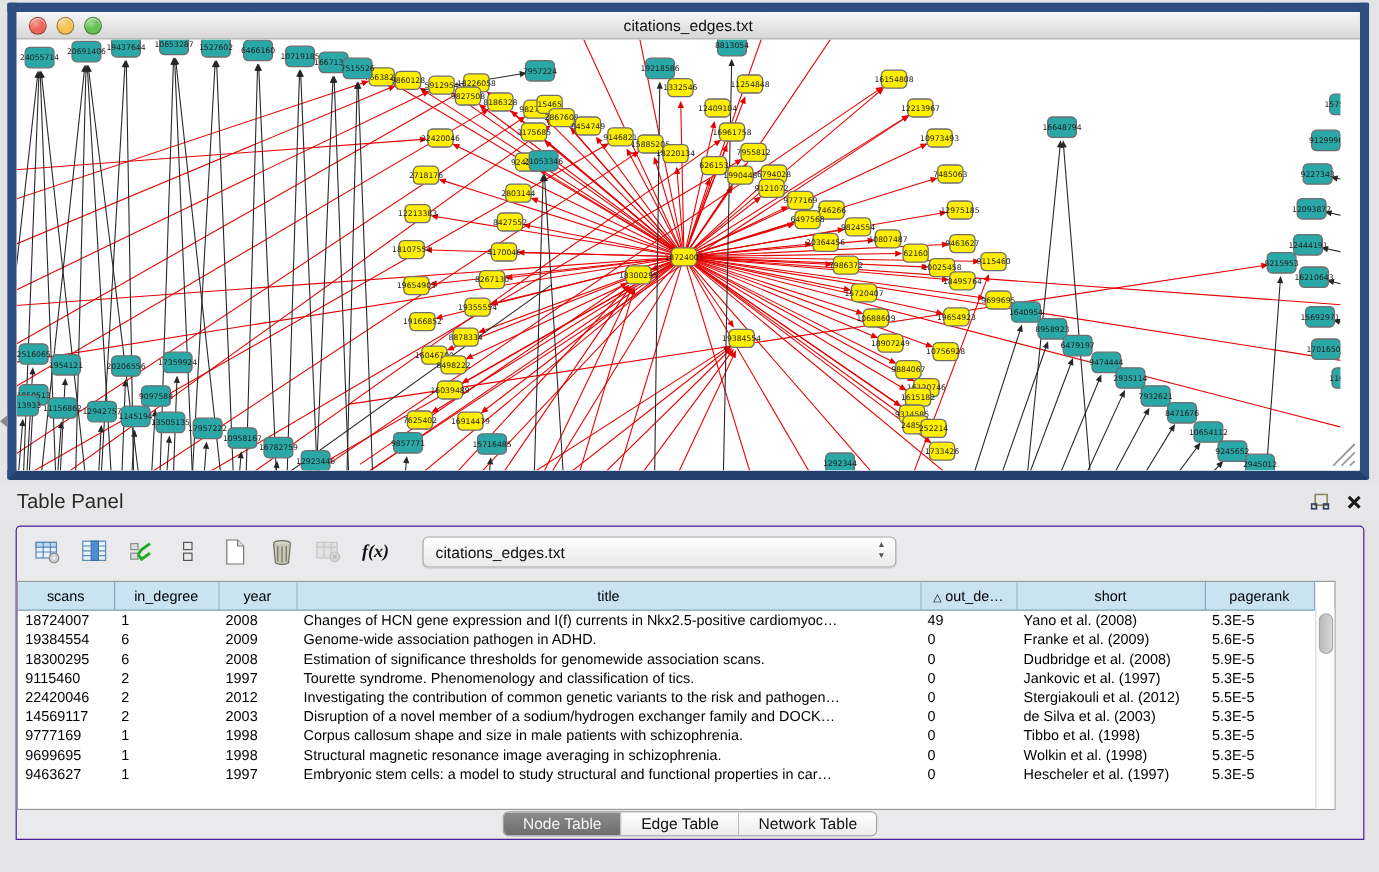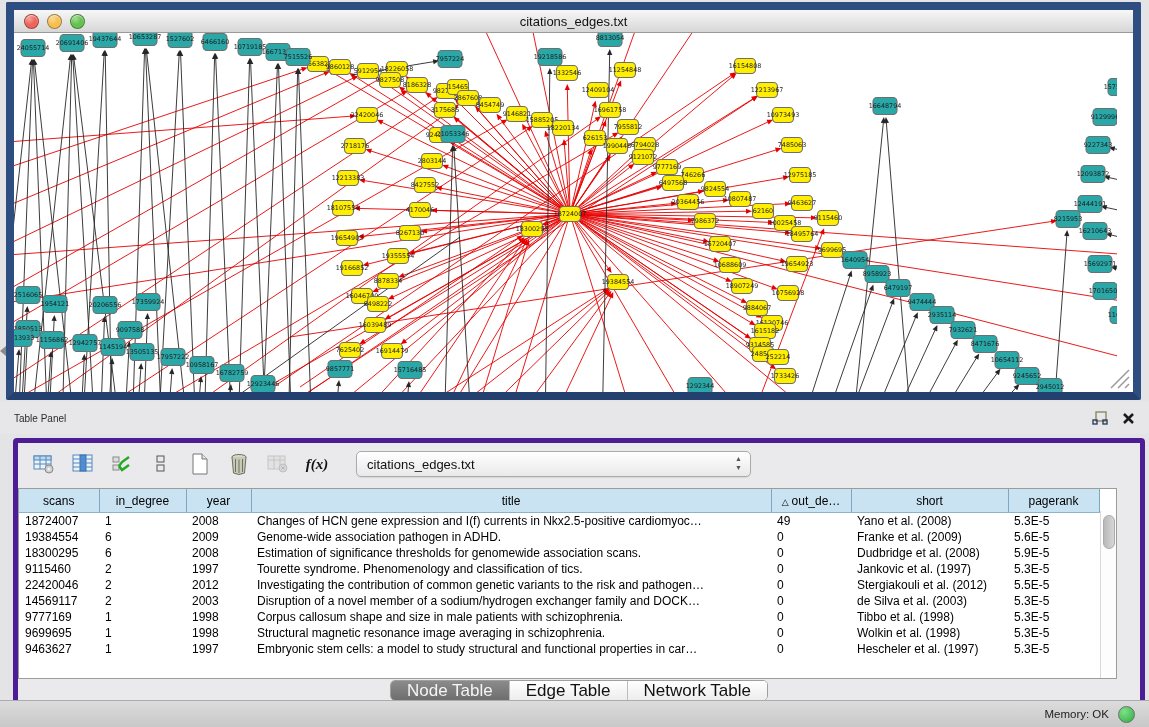--- a/index.html
+++ b/index.html
@@ -13,43 +13,43 @@
   .light{width:13px;height:13px;border-radius:50%;border:1px solid rgba(0,0,0,.35);box-shadow:inset 0 1px 1px rgba(255,255,255,.7);}
   .net-title{font-size:13px;color:#111;}
   .net-canvas{position:relative;width:100%;height:359px;background:#ffffff;overflow:hidden;}
   .net-canvas svg{display:block;}
 
   
   .panel-arrow{position:absolute;left:0;top:346px;width:0;height:0;border-top:5px solid transparent;border-bottom:5px solid transparent;border-right:6px solid #8a8a8a;}
 
   
   .tp-header{position:absolute;left:0;top:402px;width:100%;height:32px;background:#e7e7e9;display:flex;align-items:center;}
-  .tp-title{font-size:10px;color:#2b2b2b;padding-left:14px;}
+  .tp-title{font-size:17px;color:#2b2b2b;padding-left:14px;}
   .tp-header-icons{margin-left:auto;display:flex;align-items:center;gap:14px;padding-right:14px;}
 
-  .tp-content{position:absolute;left:13px;top:438px;width:1122px;height:260px;background:#eaeaec;border:5px solid #4c1d95;border-radius:4px 4px 0 0;}
+  .tp-content{position:absolute;left:13px;top:438px;width:1122px;height:260px;background:#eaeaec;border:1px solid #4c1d95;border-radius:4px 4px 0 0;}
   .tp-toolbar{height:42px;display:flex;align-items:center;padding-left:14px;gap:15px;}
   .tbtn{width:24px;height:24px;display:flex;align-items:center;justify-content:center;}
   .fx{font-style:italic;font-family:"Liberation Serif",serif;font-weight:bold;font-size:15px;color:#111;}
   .combo{margin-left:12px;width:393px;height:24px;border:1px solid #ababab;border-radius:5px;background:linear-gradient(#ffffff,#e9e9e9);display:flex;align-items:center;position:relative;box-shadow:0 1px 1px rgba(0,0,0,.08);}
   .combo-text{font-size:13px;color:#111;padding-left:10px;}
   .combo-steppers{position:absolute;right:8px;top:2px;display:flex;flex-direction:column;line-height:9px;color:#555;font-size:7px;}
 
   .grid-table{position:absolute;left:0px;top:45px;width:1097px;height:189px;background:#fff;border:1px solid #9c9c9c;}
   table{border-collapse:collapse;table-layout:fixed;width:1080px;font-size:12px;color:#000;}
   th{background:#c9e3f2;border-right:1px solid #7fa8bf;border-bottom:1px solid #8fb2c9;font-weight:normal;font-size:12px;height:21px;text-align:center;overflow:hidden;white-space:nowrap;}
   td{height:16px;line-height:16px;padding:0 0 0 6px;white-space:nowrap;overflow:hidden;}
   col.c0{width:80px}col.c1{width:87px}col.c2{width:65px}col.c3{width:520px}col.c4{width:80px}col.c5{width:157px}col.c6{width:91px}
   .sort-tri{font-size:9px;margin-right:3px;}
   .vscroll{position:absolute;right:0;top:22px;bottom:0;width:15px;background:#fdfdfd;border-left:1px solid #d9d9d9;}
   .vthumb{position:absolute;left:2px;top:4px;width:10px;height:32px;border-radius:6px;background:linear-gradient(90deg,#b9b9b9,#d7d7d7);border:1px solid #ababab;}
 
   .tp-tabs{position:absolute;left:0;right:0;top:237px;display:flex;justify-content:center;}
   .seg{display:flex;border:1px solid #9f9f9f;border-radius:5px;overflow:hidden;background:#fff;box-shadow:0 1px 0 rgba(255,255,255,.6);}
-  .seg-btn{height:19px;line-height:19px;padding:0 16px;font-size:17px;color:#111;background:linear-gradient(#ffffff,#ededed);border-right:1px solid #bdbdbd;}
+  .seg-btn{height:19px;line-height:19px;padding:0 16px;font-size:13px;color:#111;background:linear-gradient(#ffffff,#ededed);border-right:1px solid #bdbdbd;}
   .seg-btn:last-child{border-right:none;}
   .seg-btn.active{background:linear-gradient(#8b8b8b,#6e6e6e);color:#f5f5f5;}
 
   
   .statusbar{position:absolute;left:0;top:700px;width:100%;height:27px;background:linear-gradient(#dcdcdc,#c7c7c7);border-top:1px solid #ababab;}
   .memory{position:absolute;right:40px;top:7px;font-size:11.5px;color:#222;}
   .memdot{position:absolute;right:14px;top:5px;width:15px;height:15px;border-radius:50%;background:radial-gradient(circle at 35% 30%,#7fe08a,#2eae3c);border:1px solid #6f6f6f;}
 </style>
 </head>
 <body>
@@ -1498,17 +1498,13 @@
 
     <div class="tp-tabs">
       <div class="seg" id="seg">
           <div class="seg-btn active">Node Table</div>
           <div class="seg-btn">Edge Table</div>
           <div class="seg-btn">Network Table</div>
         </div>
     </div>
   </div>
 
-  <div class="statusbar">
-    <span class="memory">Memory: OK</span>
-    <span class="memdot"></span>
-  </div>
 </div>
 
 </body></html>

